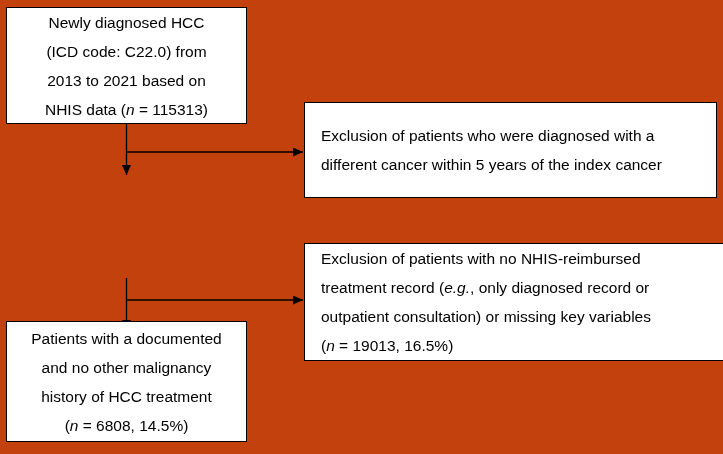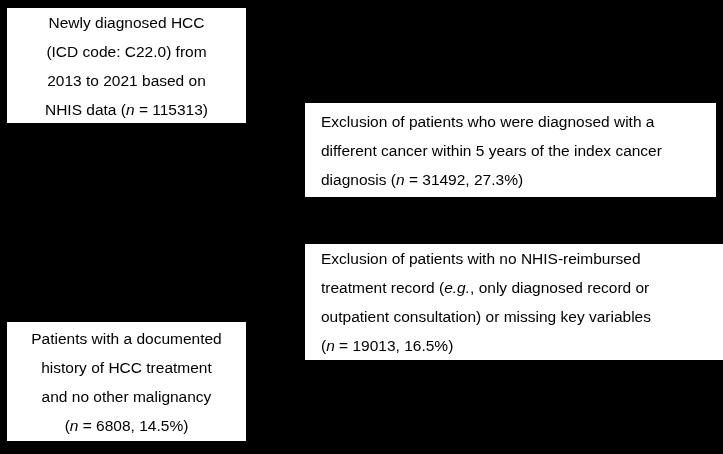--- a/index.html
+++ b/index.html
@@ -1,21 +1,21 @@
 <!DOCTYPE html>
 <html><head>
 <meta charset="utf-8">
 <style>
   html, body { margin: 0; padding: 0; background: #ffffff; }
   body {
     width: 723px; height: 454px; overflow: hidden;
     font-family: "Liberation Sans", sans-serif;
     color: #000000;
   }
-  .canvas { position: relative; width: 723px; height: 454px; background: #000000; }
+  .canvas { position: relative; width: 723px; height: 454px; background: #c2410c; }
 
   .box {
     position: absolute;
     box-sizing: border-box;
     background: #ffffff;
     border: 1.5px solid #000000;
     display: flex;
     flex-direction: column;
     justify-content: center;
     font-size: 15.5px;
@@ -60,31 +60,30 @@
   <div class="box center" id="box-cohort-initial">
     <div class="bline"><span>Newly diagnosed HCC</span></div>
     <div class="bline"><span>(ICD code: C22.0) from</span></div>
     <div class="bline"><span>2013 to 2021 based on</span></div>
     <div class="bline"><span>NHIS data (</span><span class="it">n</span><span> = 115313)</span></div>
   </div>
 
   <div class="box leftalign" id="box-exclusion-1">
     <div class="bline"><span>Exclusion of patients who were diagnosed with a</span></div>
     <div class="bline"><span>different cancer within 5 years of the index cancer</span></div>
-    <div class="bline"><span>diagnosis (</span><span class="it">n</span><span> = 31492, 27.3%)</span></div>
   </div>
 
 
   <div class="box leftalign" id="box-exclusion-2">
     <div class="bline"><span>Exclusion of patients with no NHIS-reimbursed</span></div>
     <div class="bline"><span>treatment record (</span><span class="it">e.g.</span><span>, only diagnosed record or</span></div>
     <div class="bline"><span>outpatient consultation) or missing key variables</span></div>
     <div class="bline"><span>(</span><span class="it">n</span><span> = 19013, 16.5%)</span></div>
   </div>
 
   <div class="box center" id="box-cohort-final">
     <div class="bline"><span>Patients with a documented</span></div>
+    <div class="bline"><span>and no other malignancy</span></div>
     <div class="bline"><span>history of HCC treatment</span></div>
-    <div class="bline"><span>and no other malignancy</span></div>
     <div class="bline"><span>(</span><span class="it">n</span><span> = 6808, 14.5%)</span></div>
   </div>
 
 </div>
 
 </body></html>

